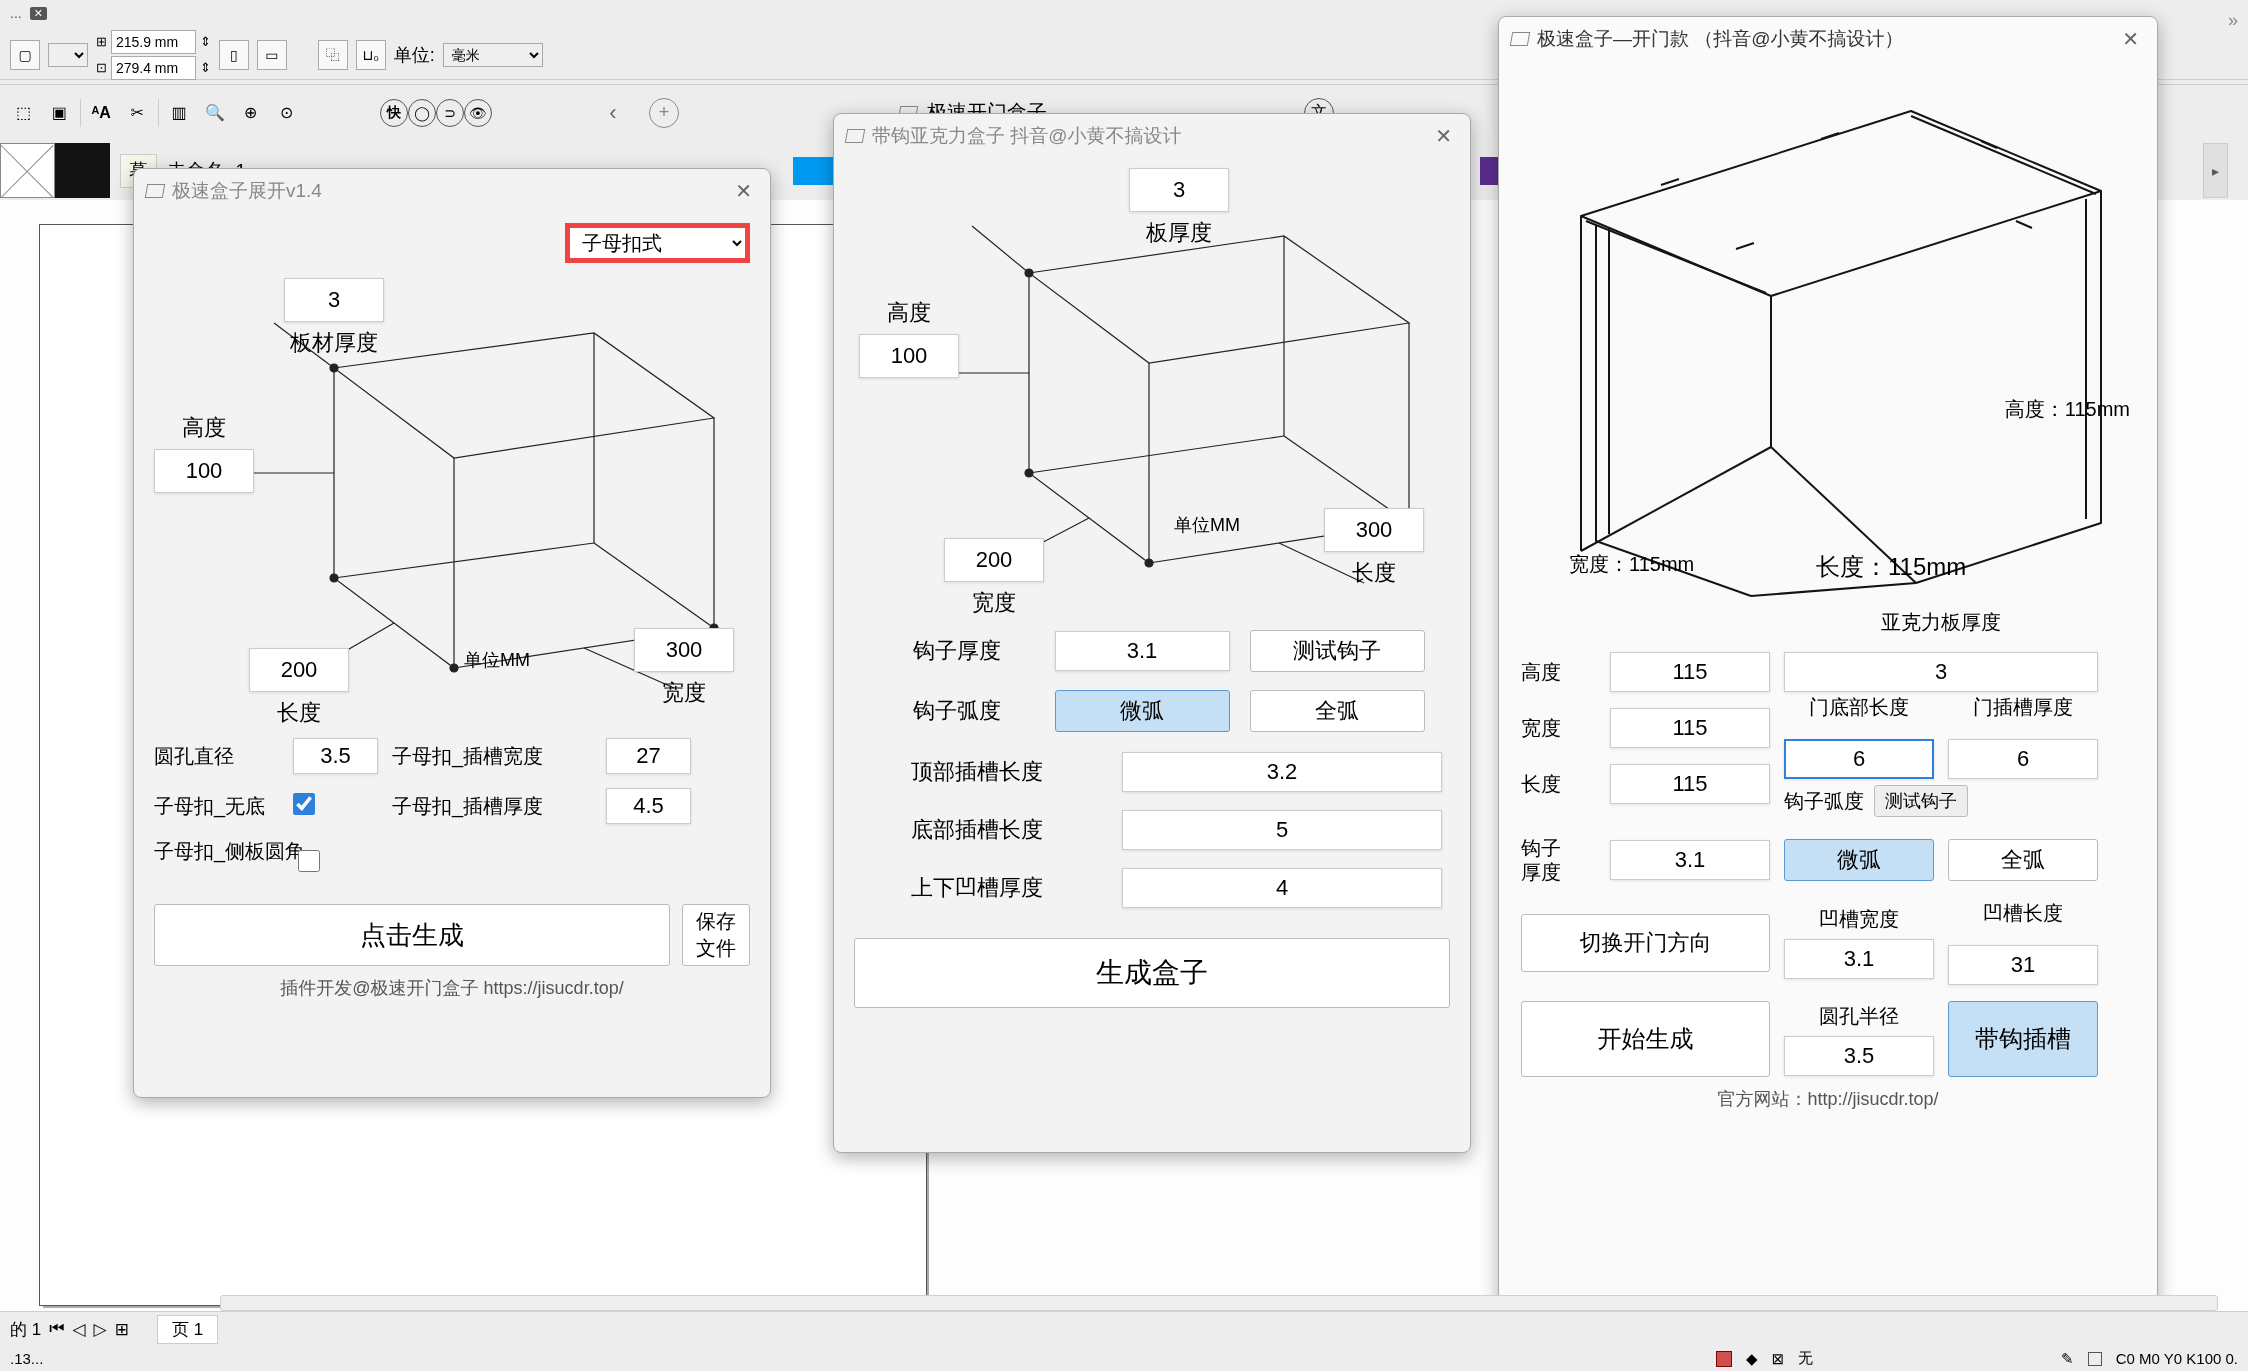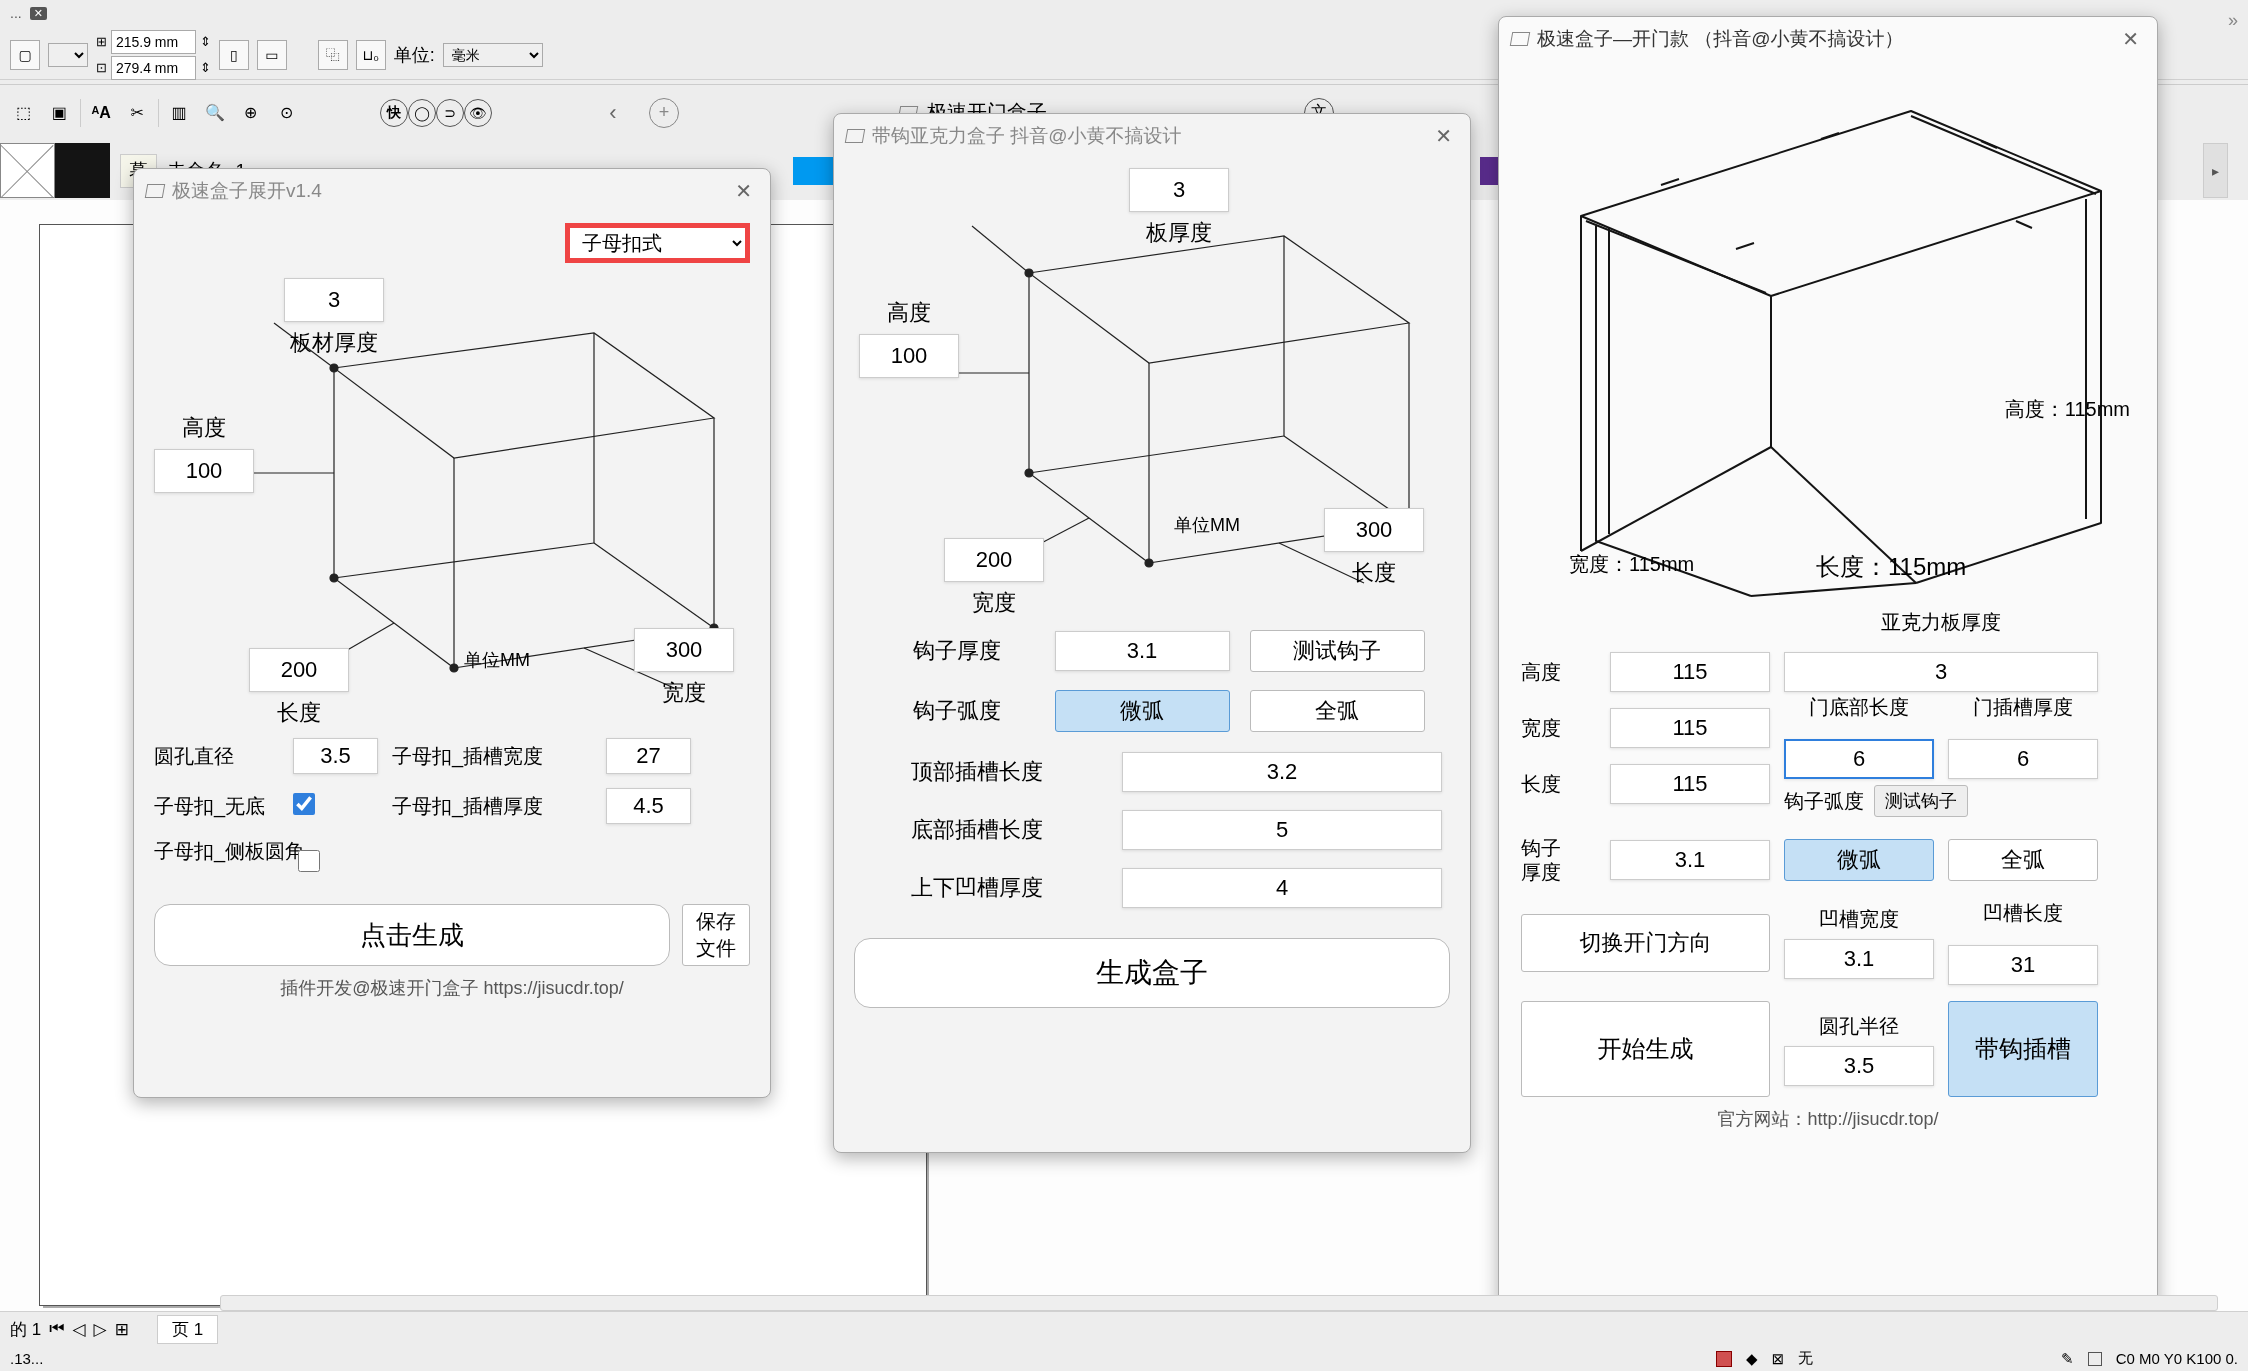--- a/index.html
+++ b/index.html
@@ -50,22 +50,22 @@
     .dialog-title .dt-text { flex: 1; }
     .close-x { font-size: 20px; padding: 0 6px; cursor: pointer; color: #666; }
     .dt-icon { width: 18px; height: 14px; border: 1px solid #888; display: inline-block; position: relative; transform: skewX(-10deg); }
     
     input.val { background: #fff; border: 1px solid #ccc; text-align: center; font-size: 22px; height: 40px; box-shadow: 0 1px 3px rgba(0,0,0,0.1); }
     .lbl { font-size: 22px; text-align: center; }
     .lbl-sm { font-size: 20px; }
     
     button.btn { background: #fff; border: 1px solid #bbb; border-radius: 3px; font-size: 22px; cursor: pointer; height: 42px; }
     button.btn.active { background: #c5e0f5; border-color: #5a9bd6; }
-    button.btn.big { height: 62px; font-size: 26px; border-radius: 16px; }
-    button.btn.tall { height: 96px; font-size: 24px; }
+    button.btn.big { height: 62px; font-size: 26px; }
+    button.btn.tall { height: 76px; font-size: 24px; }
     button.btn.save { height: 62px; width: 68px; font-size: 20px; white-space: pre-line; }
     
     .footer { text-align: center; font-size: 18px; color: #555; padding: 10px 0 16px 0; }
     .footer a { color: #555; }
     
     select.combo { height: 40px; width: 185px; border: 5px solid #ef4444; background: #fff; font-size: 20px; padding: 0 8px; }
     
     input[type="checkbox"] { width: 22px; height: 22px; accent-color: #2f7fdd; }
     
     

